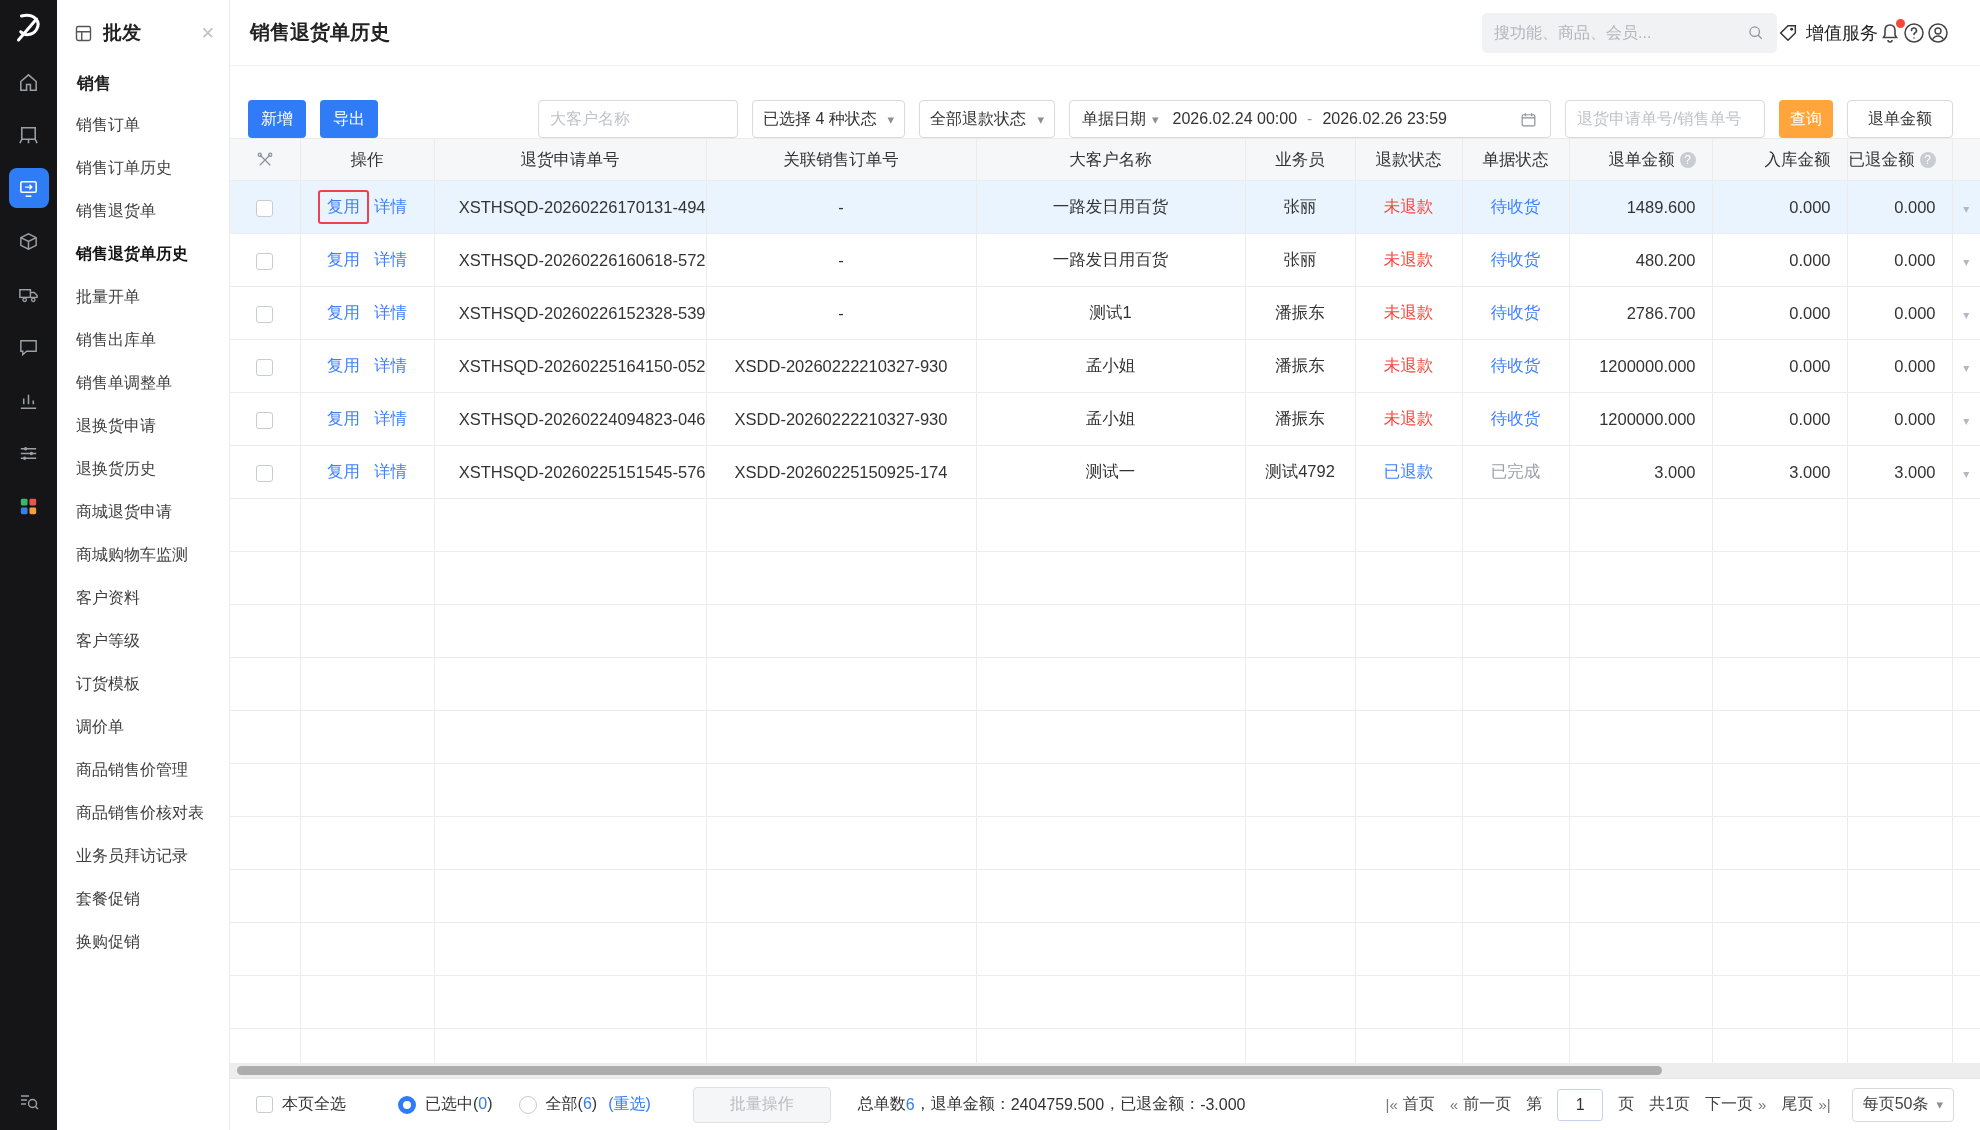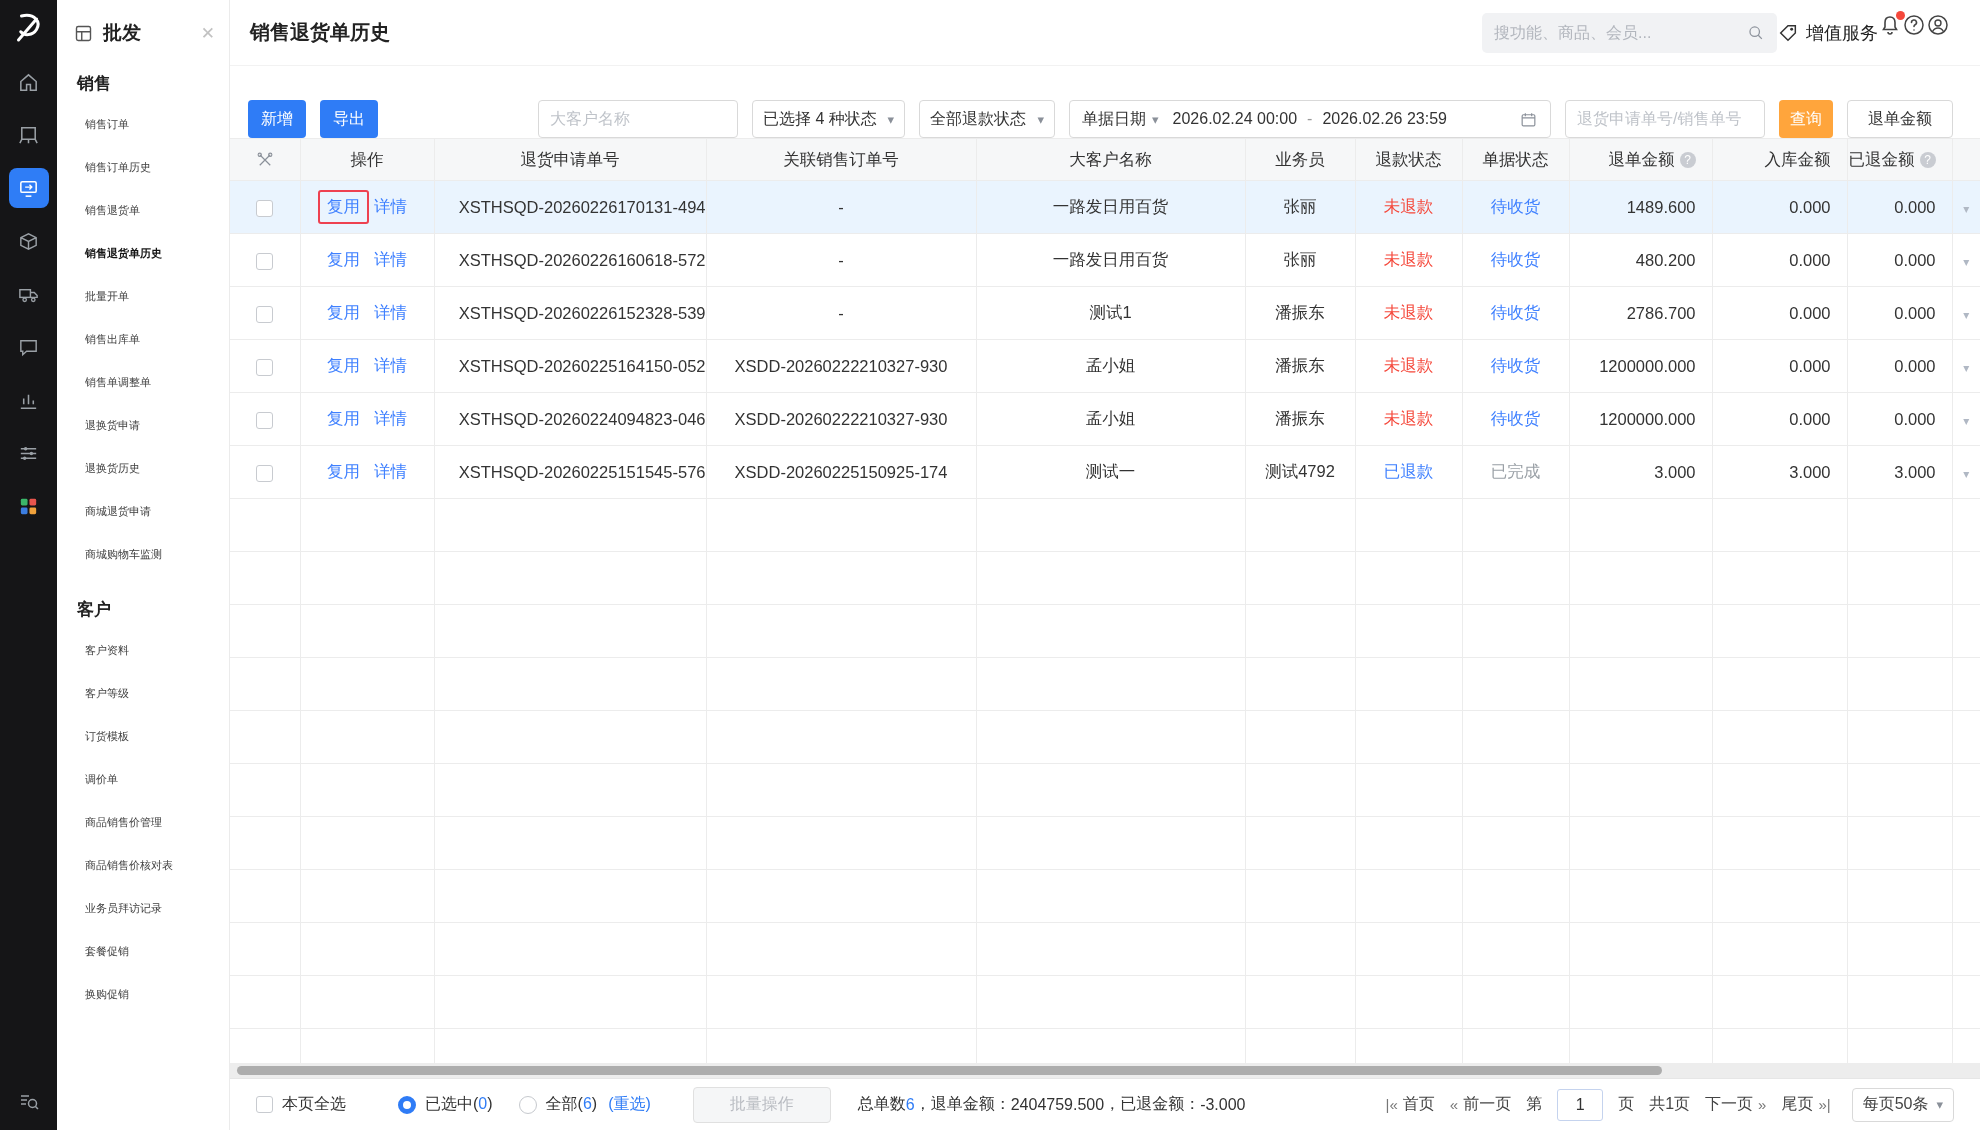--- a/index.html
+++ b/index.html
@@ -13,27 +13,27 @@
 .rail-item svg{width:23px;height:23px}
 .rail-item.active{background:#2f7df6;color:#fff}
 .rail-bottom{position:absolute;bottom:16px;left:0;width:57px;display:flex;justify-content:center;color:#9aa0a6}
 .rail-bottom svg{width:24px;height:24px}
 
 .sidebar{width:173px;flex:none;border-right:1px solid #ebebeb;overflow:hidden;background:#fff}
 .side-head{display:flex;align-items:center;gap:9px;padding:20px 14px 4px 16px;font-size:19px;font-weight:700;color:#222}
 .side-head svg{width:21px;height:21px;color:#555}
 .side-close{margin-left:auto;color:#c2c2c2;font-size:17px;font-weight:400;cursor:pointer}
 .side-title{font-size:17px;font-weight:700;color:#222;padding:22px 0 8px 20px}
-.side-item{height:43px;line-height:43px;padding-left:28px;font-size:11px;color:#404040;cursor:pointer;white-space:nowrap;overflow:hidden}
+.side-item{height:43px;line-height:43px;padding-left:19px;font-size:16px;color:#404040;cursor:pointer;white-space:nowrap;overflow:hidden}
 .side-item.active{font-weight:700;color:#151515}
 
 .main{flex:1;display:flex;flex-direction:column;min-width:0}
 .topbar{height:66px;flex:none;display:flex;align-items:center;padding:0 30px 0 20px;border-bottom:1px solid #f2f2f2}
 .page-title{font-size:20px;font-weight:600;color:#222}
-.top-right{margin-left:auto;display:flex;}
+.top-right{margin-left:auto;display:flex;align-items:center;}
 .top-search{width:295px;height:40px;background:#f1f2f4;border-radius:5px;display:flex;align-items:center;padding:0 12px}
 .top-search input{border:0;outline:0;background:transparent;flex:1;font-size:16px;color:#333;font-family:inherit}
 .top-search input::placeholder{color:#b2b6bd}
 .top-search svg{width:19px;height:19px;color:#8d939c;flex:none}
 .vas{display:flex;align-items:center;gap:7px;font-size:18px;color:#222;cursor:pointer}
 .vas svg{width:22px;height:22px;color:#333}
 .icon-btn{position:relative;color:#444;cursor:pointer;display:flex}
 .icon-btn svg{width:24px;height:24px}
 .dot{position:absolute;top:-2px;right:-3px;width:9px;height:9px;border-radius:50%;background:#f5483b}
 
@@ -182,21 +182,20 @@
         <div class="side-item">销售订单历史</div>
         <div class="side-item">销售退货单</div>
         <div class="side-item active">销售退货单历史</div>
         <div class="side-item">批量开单</div>
         <div class="side-item">销售出库单</div>
         <div class="side-item">销售单调整单</div>
         <div class="side-item">退换货申请</div>
         <div class="side-item">退换货历史</div>
         <div class="side-item">商城退货申请</div>
         <div class="side-item">商城购物车监测</div>
-        <div class="side-title">客户</div>
         <div class="side-item">客户资料</div>
         <div class="side-item">客户等级</div>
         <div class="side-item">订货模板</div>
         <div class="side-item">调价单</div>
         <div class="side-item">商品销售价管理</div>
         <div class="side-item">商品销售价核对表</div>
         <div class="side-item">业务员拜访记录</div>
         <div class="side-item">套餐促销</div>
         <div class="side-item">换购促销</div>
       </div>

